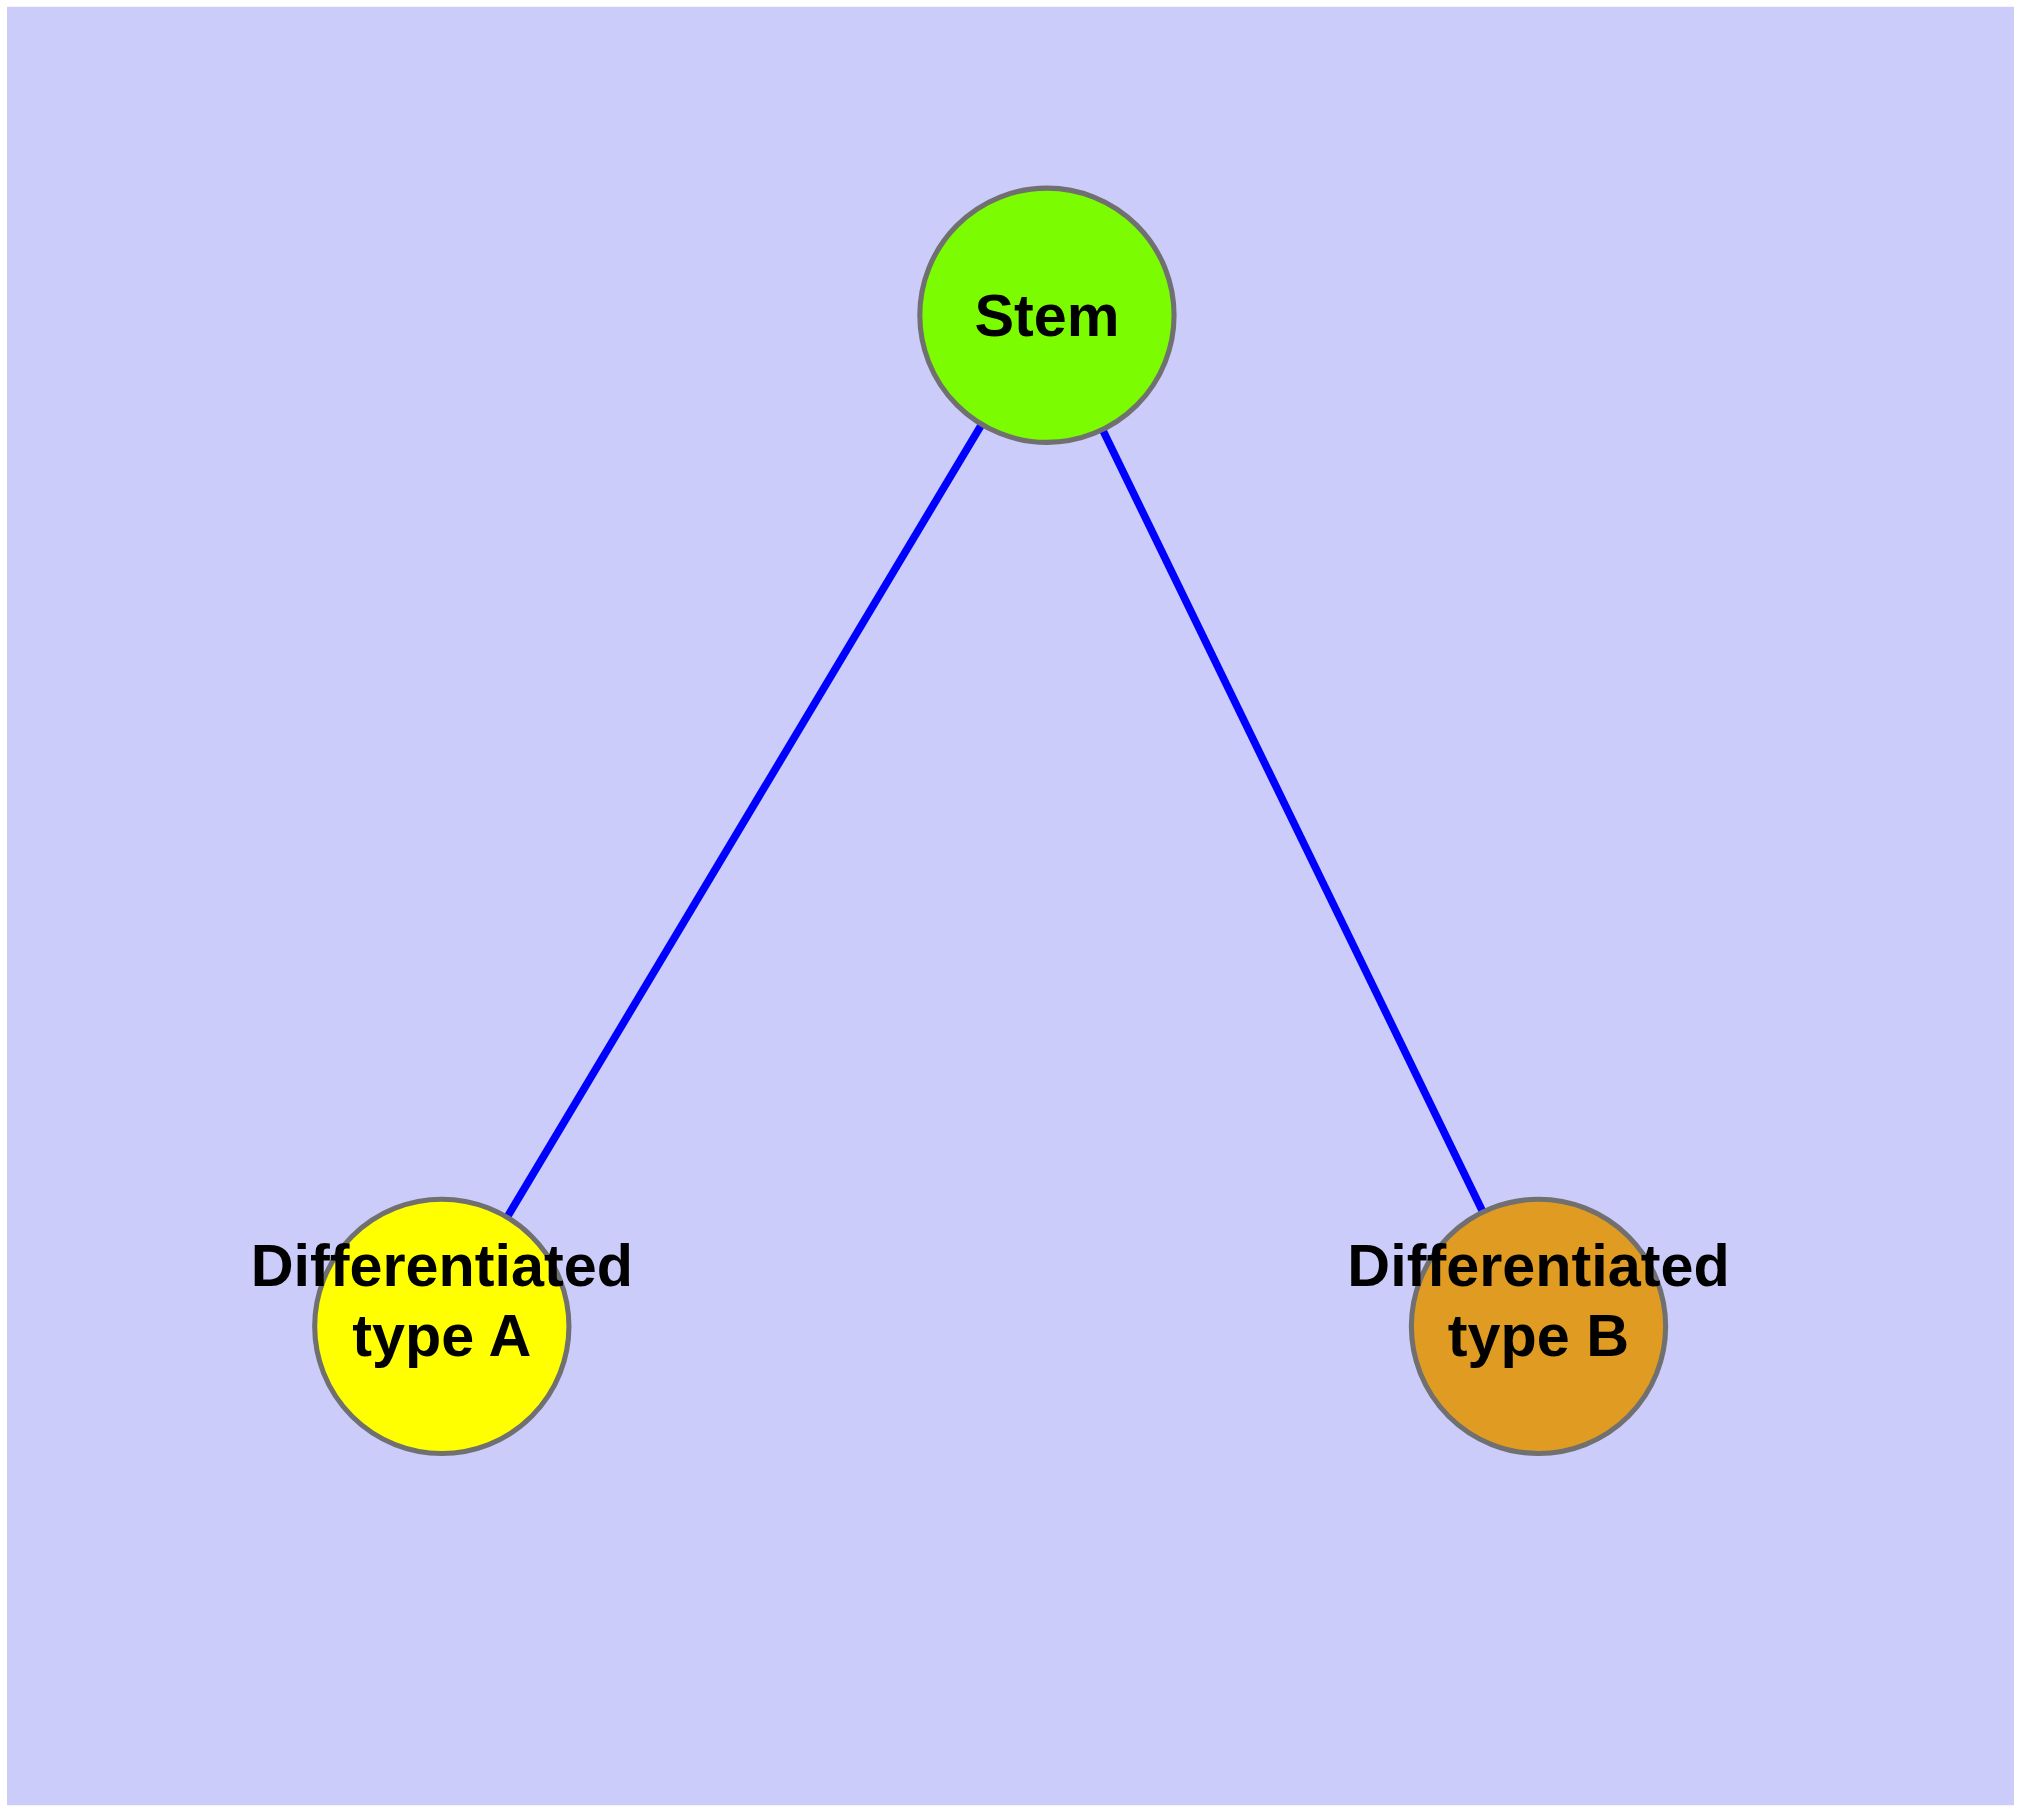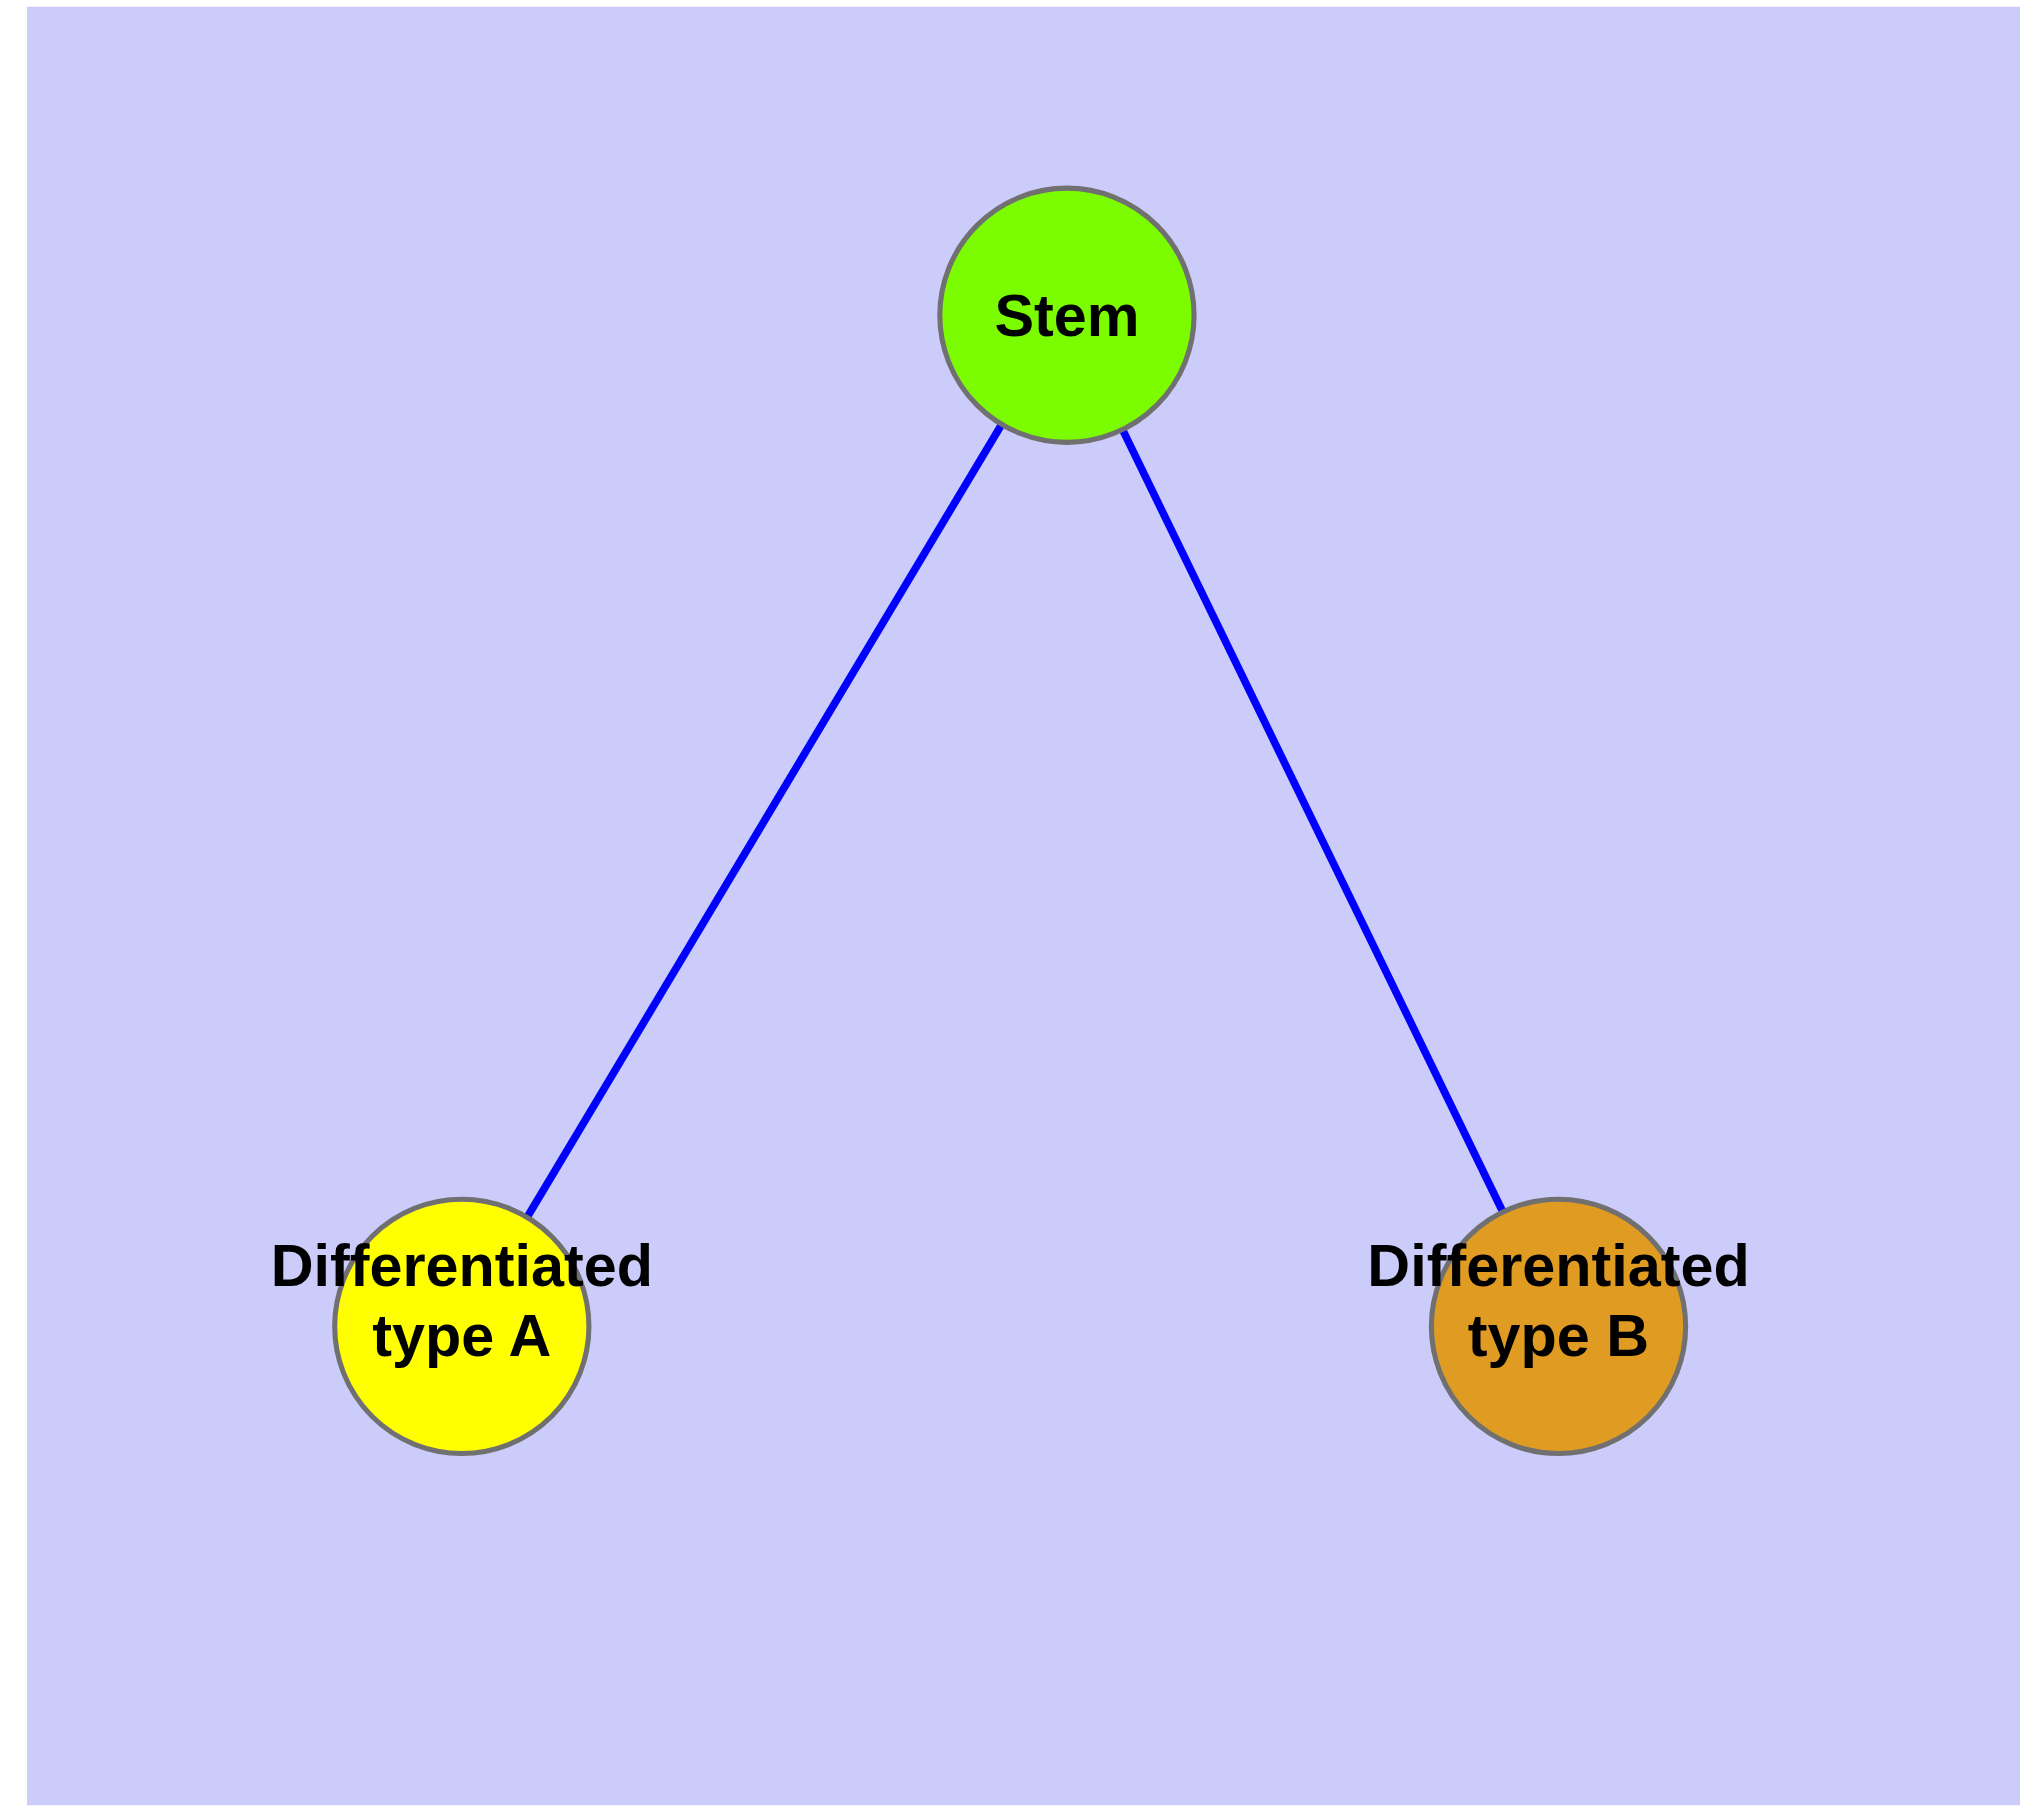--- a/index.html
+++ b/index.html
@@ -13,21 +13,20 @@
     height: 1812px;
     overflow: hidden;
     font-family: "Liberation Sans", sans-serif;
   }
   #canvas {
     position: relative;
     width: 1834px;
     height: 1812px;
     background: #ffffff;
     box-sizing: border-box;
-    margin-left: 20px;
   }
   #graph-svg {
     position: absolute;
     left: 0;
     top: 0;
     width: 2021px;
     height: 1812px;
     display: block;
   }
   .node-label {

